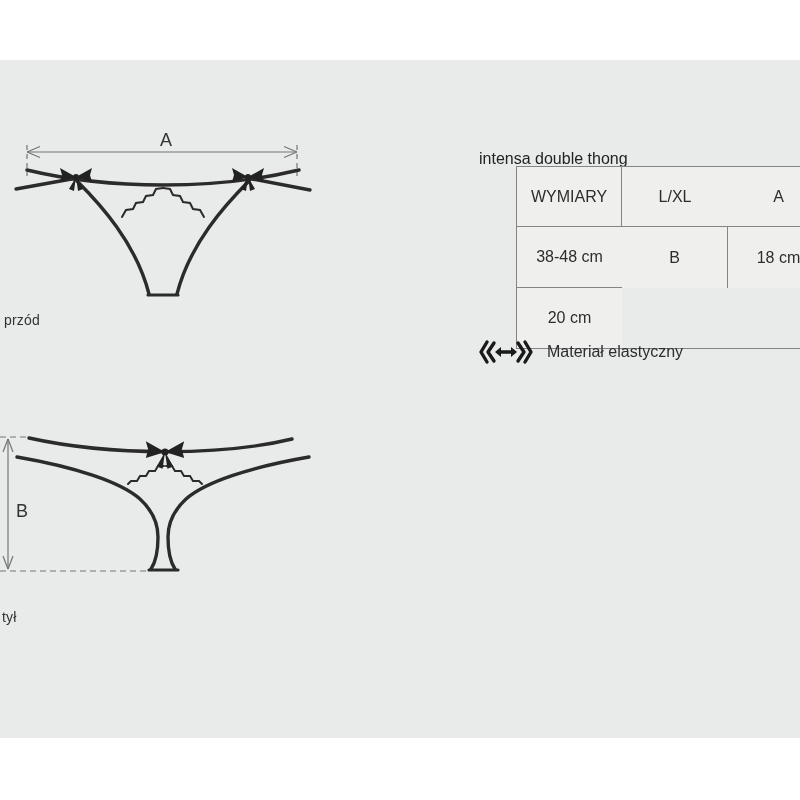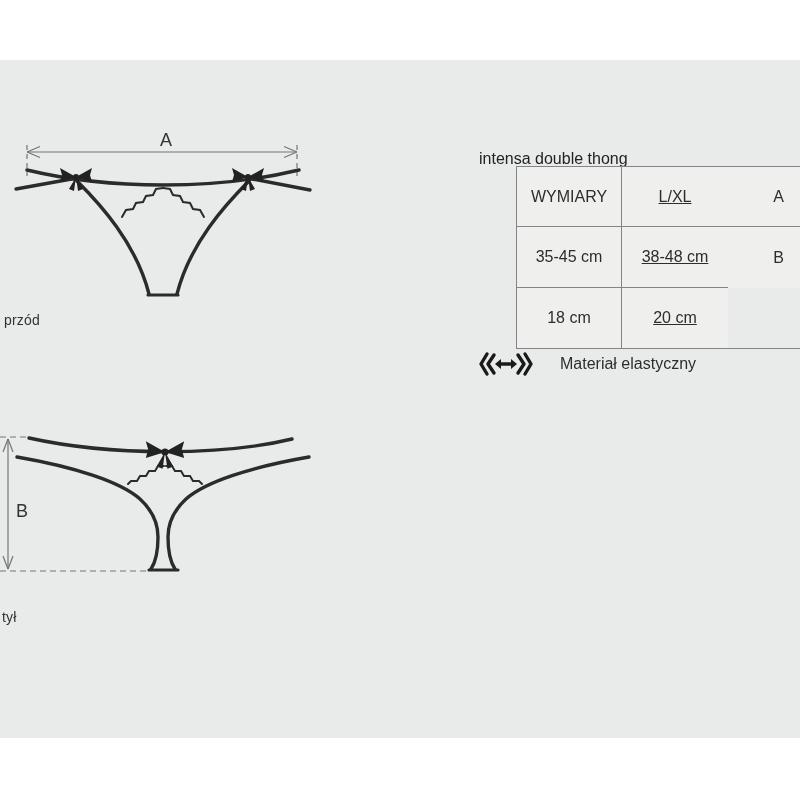--- a/index.html
+++ b/index.html
@@ -33,25 +33,25 @@
     box-sizing:content-box;
     margin-left:37px;
   }
   .size-table .cell{
     background:#efefee;
     border-right:1.4px solid #828583;
     border-bottom:1.4px solid #828583;
     display:flex;align-items:center;justify-content:center;
     font-size:16px;color:#2d2d2d;
   }
-  .size-table .cell.last-col{border-right:none;text-decoration:underline;}
+  .size-table .cell.last-col{border-right:none;}
   .size-table .cell.last-row{border-bottom:none;}
   .material-row{
-    position:absolute;left:479px;top:351px;
-    display:flex;align-items:center;gap:27px;
+    position:absolute;left:479px;top:339px;
+    display:flex;align-items:center;gap:14px;
   }
   .material-label{font-size:16px;color:#2d2d2d;}
   svg{display:block;}
 </style>
 </head>
 <body>
 
 <div class="page">
   <div class="panel"></div>
 
@@ -133,21 +133,20 @@
   </svg>
   <div class="fig-label" style="left:2px;top:609px;text-align:center;">tył</div>
 
   <div class="tbl-title">intensa double thong</div>
 
   <div class="size-table">
     <div class="cell">WYMIARY</div>
     <div class="cell last-col">L/XL</div>
 
     <div class="cell">A</div>
-    <div class="cell">35-45 cm</div>
     <div class="cell last-col">38-48 cm</div>
 
     <div class="cell last-row">B</div>
     <div class="cell last-row">18 cm</div>
     <div class="cell last-col last-row">20 cm</div>
   </div>
 
   <div class="material-row">
     <svg width="54" height="26" viewBox="0 0 54 26">
       <g stroke="#1a1a1a" stroke-width="3.4" fill="none" stroke-linecap="round" stroke-linejoin="round">

